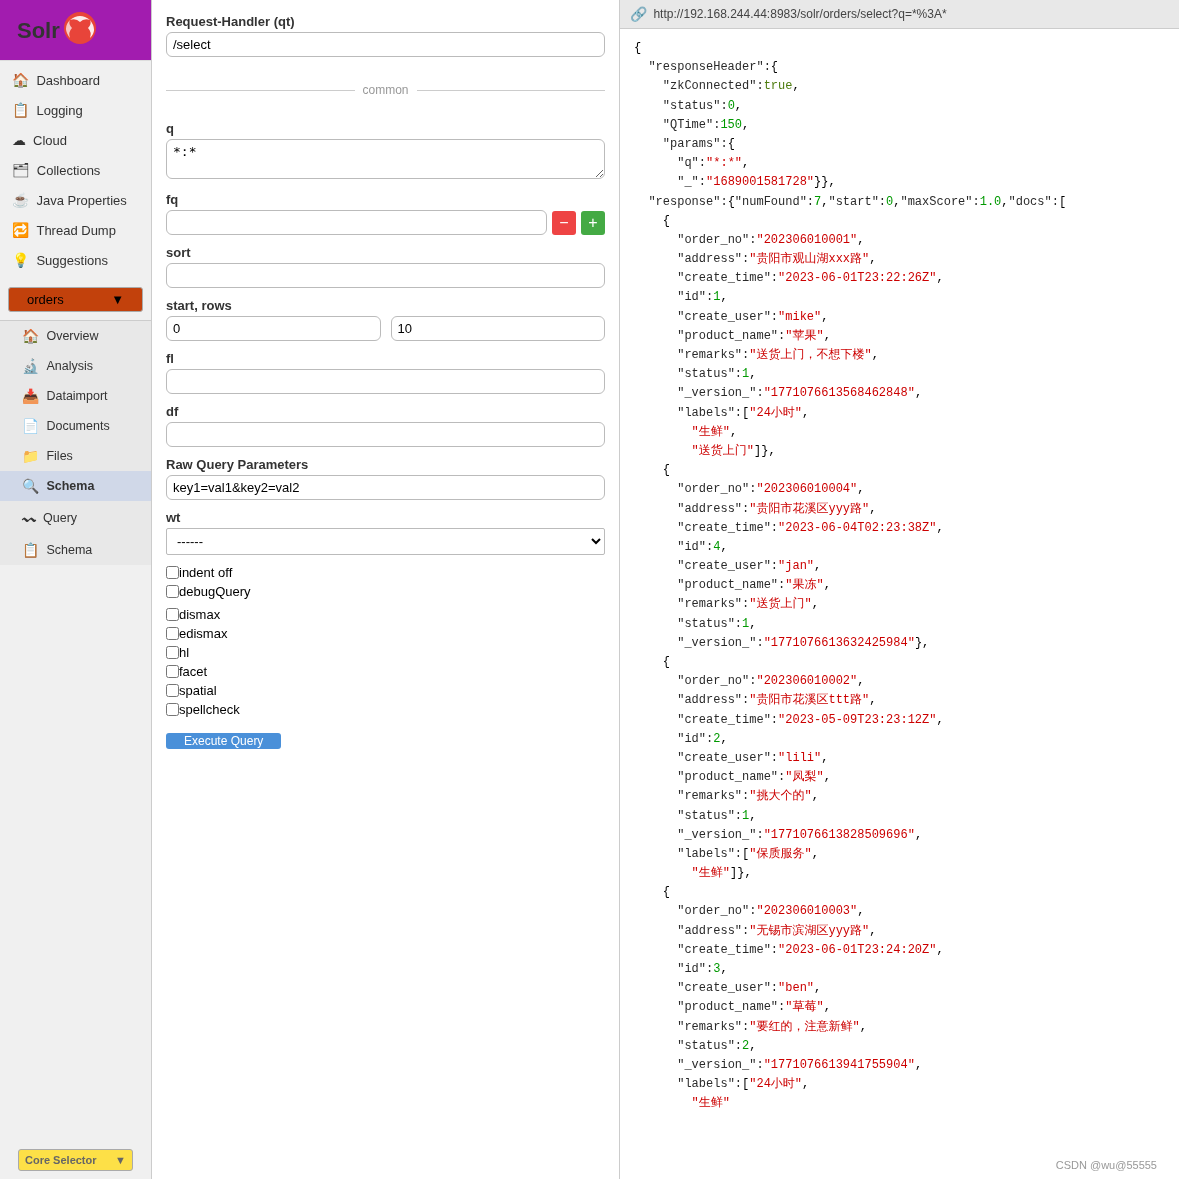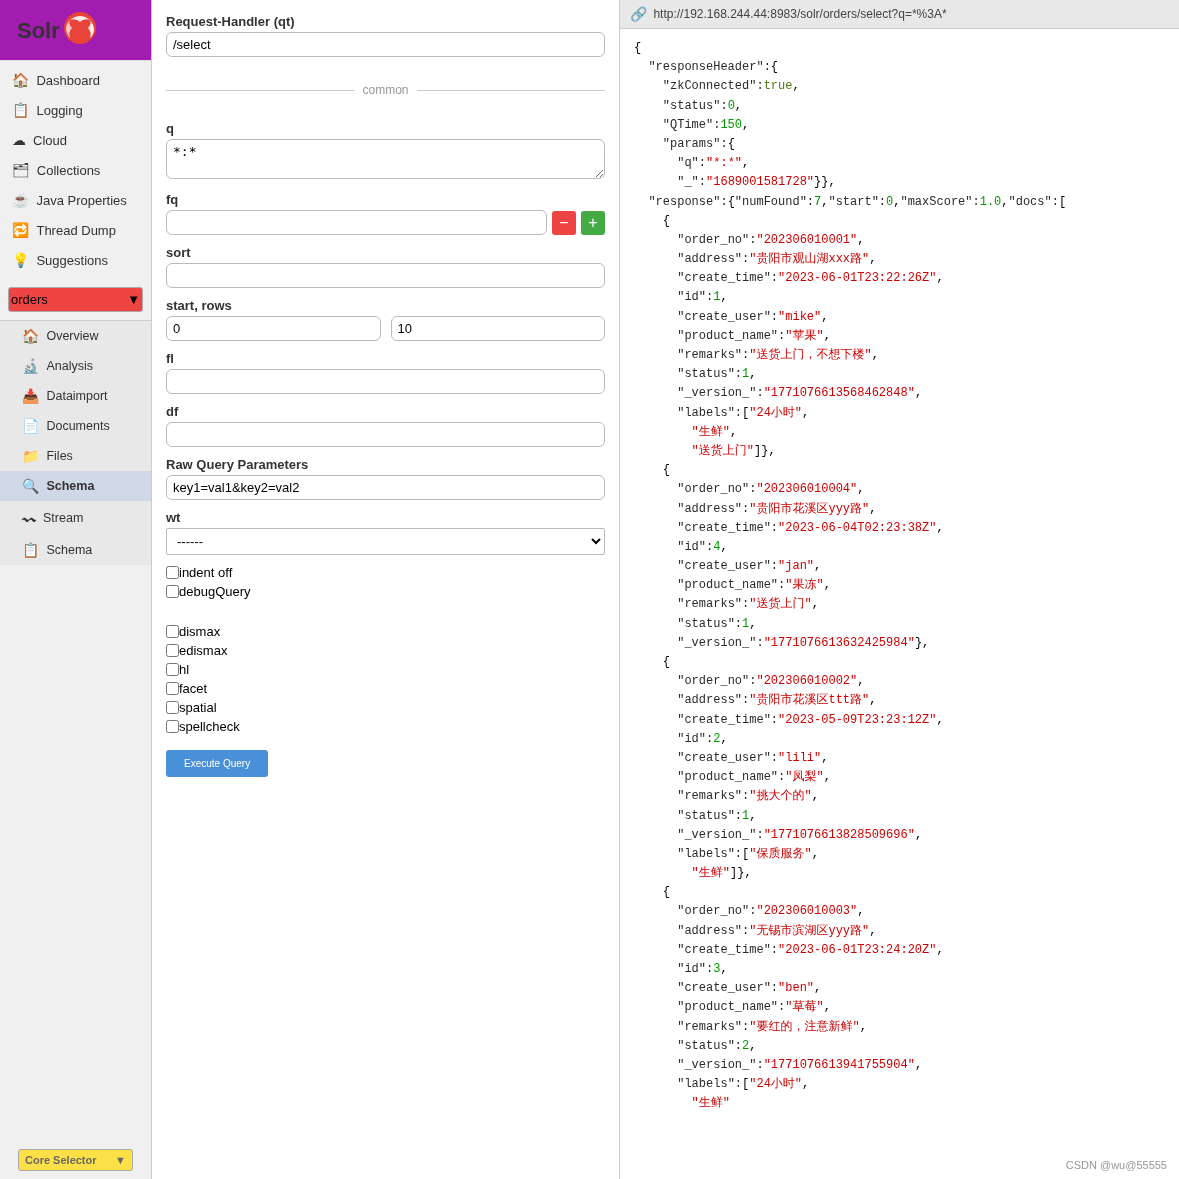--- a/index.html
+++ b/index.html
@@ -30,24 +30,24 @@
       cursor: pointer;
       font-size: 13px;
       color: #333;
       gap: 7px;
     }
     .nav-item.active { background: #d0d8e8; font-weight: bold; }
     .nav-icon { font-size: 14px; }
 
     .core-dropdown {
       margin: 8px;
-      background: #ef4444;
+      background: #c2410c;
       border: 1px solid #aaa;
       border-radius: 3px;
-      padding: 4px 2px;
+      padding: 4px 18px;
       display: flex;
       align-items: center;
       justify-content: space-between;
       cursor: pointer;
       font-size: 13px;
     }
 
     .sub-nav { background: #e8e8e8; border-top: 1px solid #ccc; }
     .sub-nav .nav-item { padding-left: 22px; font-size: 12.5px; }
 
@@ -120,22 +120,22 @@
     .checkbox-group { margin-bottom: 6px; }
     .checkbox-item { display: flex; align-items: center; gap: 0; margin-bottom: 4px; font-size: 13px; }
     .checkbox-item input[type="checkbox"] { margin: 0; }
 
     .checkboxes-section { margin-bottom: 8px; }
 
     .btn-execute {
       background: #4a90d9;
       color: #fff;
       border: none;
-      padding: 8px 18px;
-      font-size: 10px;
+      padding: 1px 18px;
+      font-size: 12px;
       border-radius: 3px;
       cursor: pointer;
       margin-top: 8px;
     }
 
     
     #result-panel {
       flex: 1;
       background: #fafafa;
       overflow-y: auto;
@@ -164,21 +164,21 @@
     }
 
     .json-key { color: #2a2a2a; }
     .json-string { color: #c00; }
     .json-number { color: #090; }
     .json-bool { color: #4d7c0f; text-align: right; }
 
     .watermark {
       position: fixed;
       bottom: 8px;
-      right: 12px;
+      right: 22px;
       font-size: 11px;
       color: #999;
     }
   </style>
 </head>
 <body>
 
 <div id="sidebar">
   <div class="logo-area">
     <svg class="logo-svg" viewBox="0 0 90 40">
@@ -247,21 +247,21 @@
     <div class="nav-item">
       <span class="nav-icon">📁</span>
       <span>Files</span>
     </div>
     <div class="nav-item active">
       <span class="nav-icon">🔍</span>
       <span>Schema</span>
     </div>
     <div class="nav-item">
       <span class="nav-icon">〰</span>
-      <span>Stream</span>
+      <span>Query</span>
     </div>
     <div class="nav-item">
       <span class="nav-icon">📋</span>
       <span>Schema</span>
     </div>
   </div>
 
   <div style="flex:1"></div>
 
   <div class="core-selector-label">
@@ -344,21 +344,21 @@
       <div class="checkbox-item">
         <input type="checkbox" style="">
         <span>indent off</span>
       </div>
       <div class="checkbox-item">
         <input type="checkbox" style="">
         <span>debugQuery</span>
       </div>
     </div>
 
-    <div class="checkboxes-section" style="margin-top:25px;">
+    <div class="checkboxes-section" style="margin-top:8px;">
       <div class="checkbox-item">
         <input type="checkbox" style="">
         <span>dismax</span>
       </div>
       <div class="checkbox-item">
         <input type="checkbox" style="">
         <span>edismax</span>
       </div>
       <div class="checkbox-item">
         <input type="checkbox" style="">

